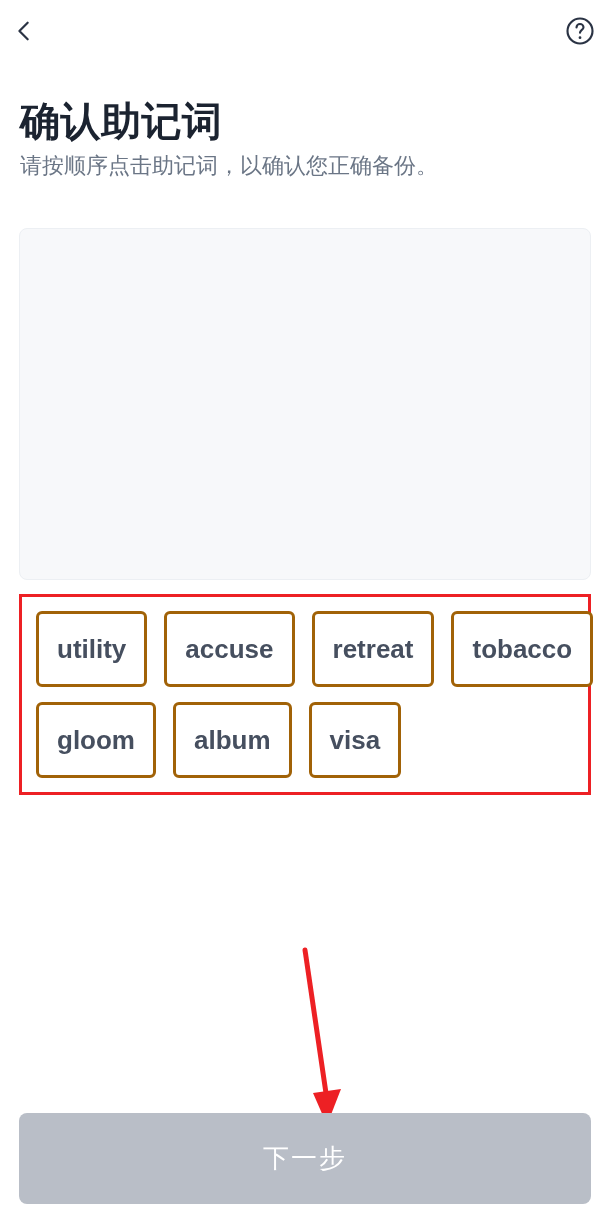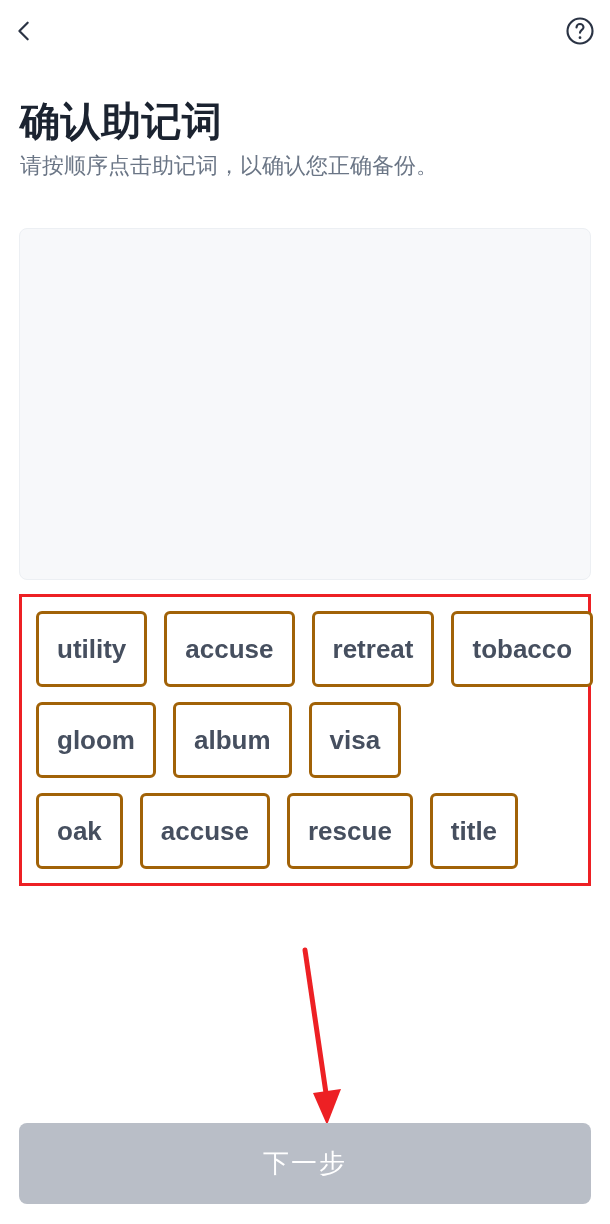--- a/index.html
+++ b/index.html
@@ -92,21 +92,21 @@
       position: absolute;
       left: 295px;
       top: 945px;
       pointer-events: none;
     }
     .next-btn {
       position: absolute;
       left: 19px;
       right: 19px;
       bottom: 20px;
-      height: 81px;
+      height: 91px;
       background: #b9bec7;
       border-radius: 8px;
       display: flex;
       align-items: center;
       justify-content: center;
       font-size: 26px;
       color: #ffffff;
       letter-spacing: 2px;
       cursor: pointer;
     }
@@ -141,26 +141,20 @@
     <div class="word-chip">utility</div>
     <div class="word-chip">accuse</div>
     <div class="word-chip">retreat</div>
     <div class="word-chip">tobacco</div>
   </div>
   <div class="word-row">
     <div class="word-chip">gloom</div>
     <div class="word-chip">album</div>
     <div class="word-chip">visa</div>
   </div>
-  <div class="word-row">
-    <div class="word-chip">oak</div>
-    <div class="word-chip">accuse</div>
-    <div class="word-chip">rescue</div>
-    <div class="word-chip">title</div>
-  </div>
 </div>
 
 <svg class="arrow-annotation" width="60" height="190">
   <line x1="10" y1="5" x2="32" y2="155" stroke="#ed2024" stroke-width="5" stroke-linecap="round"></line>
   <polygon points="32,180 18,148 46,144" fill="#ed2024"></polygon>
 </svg>
 
 <div class="next-btn">
   <span>下一步</span>
 </div>

